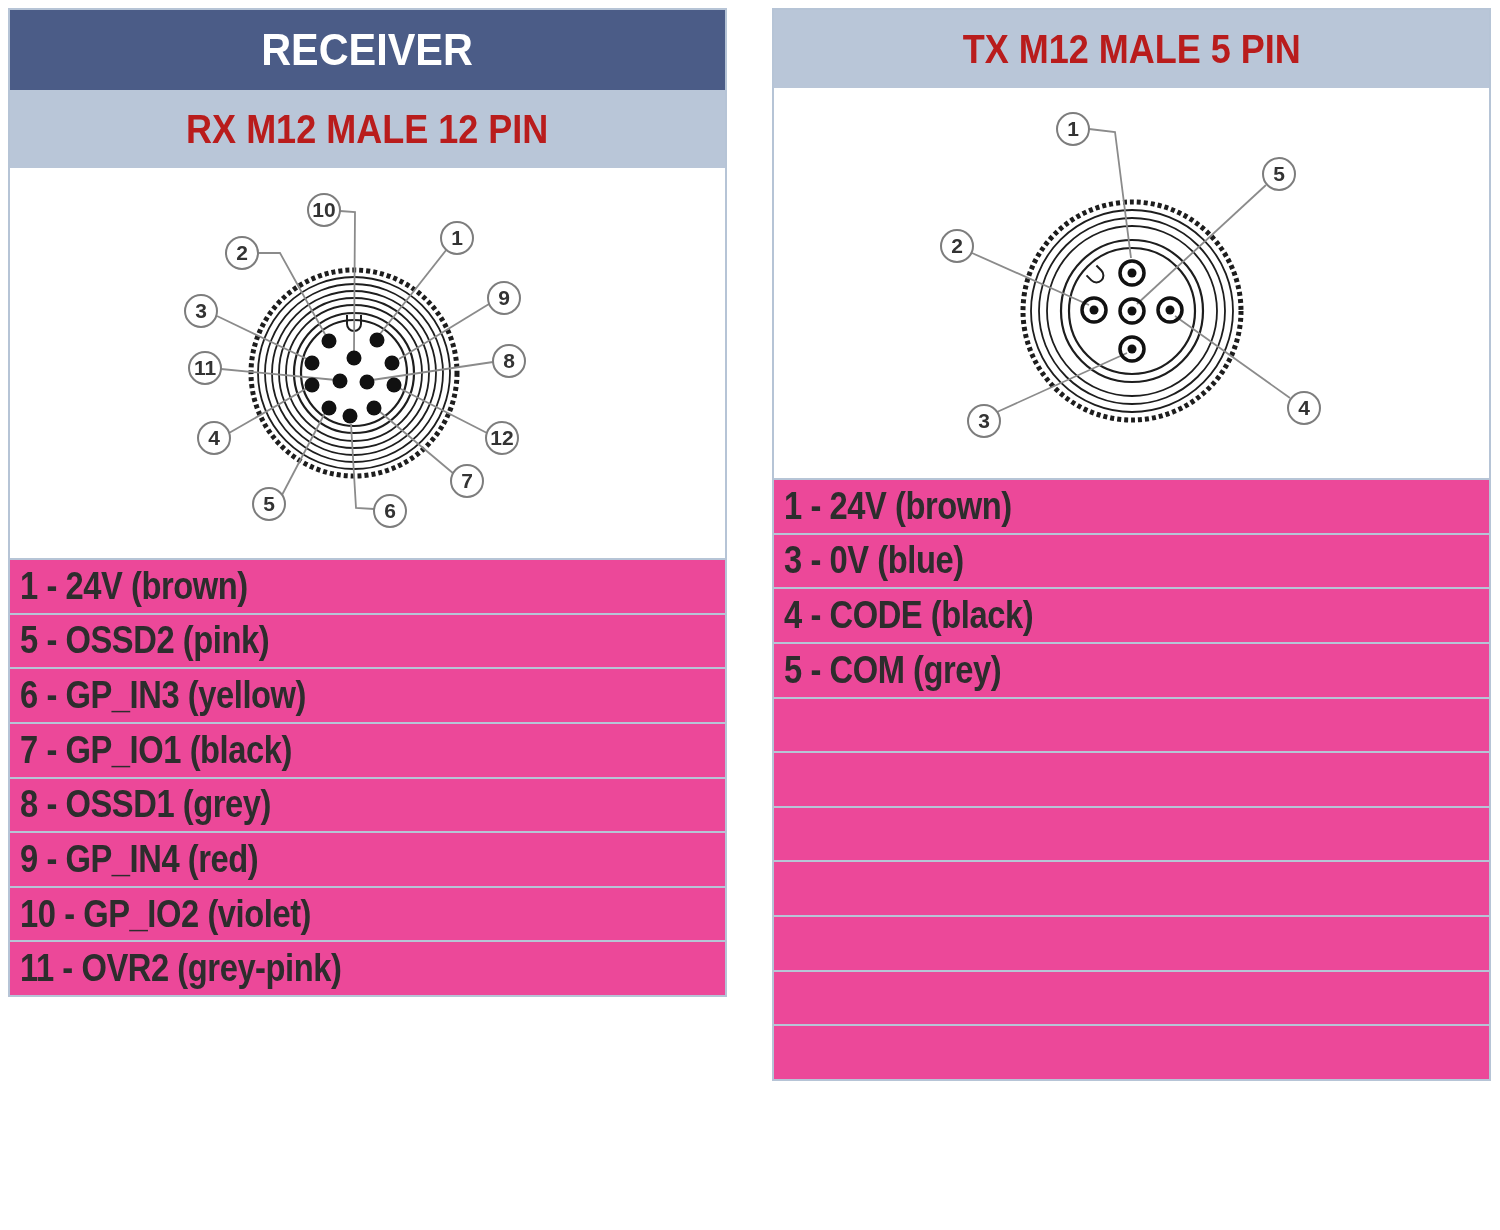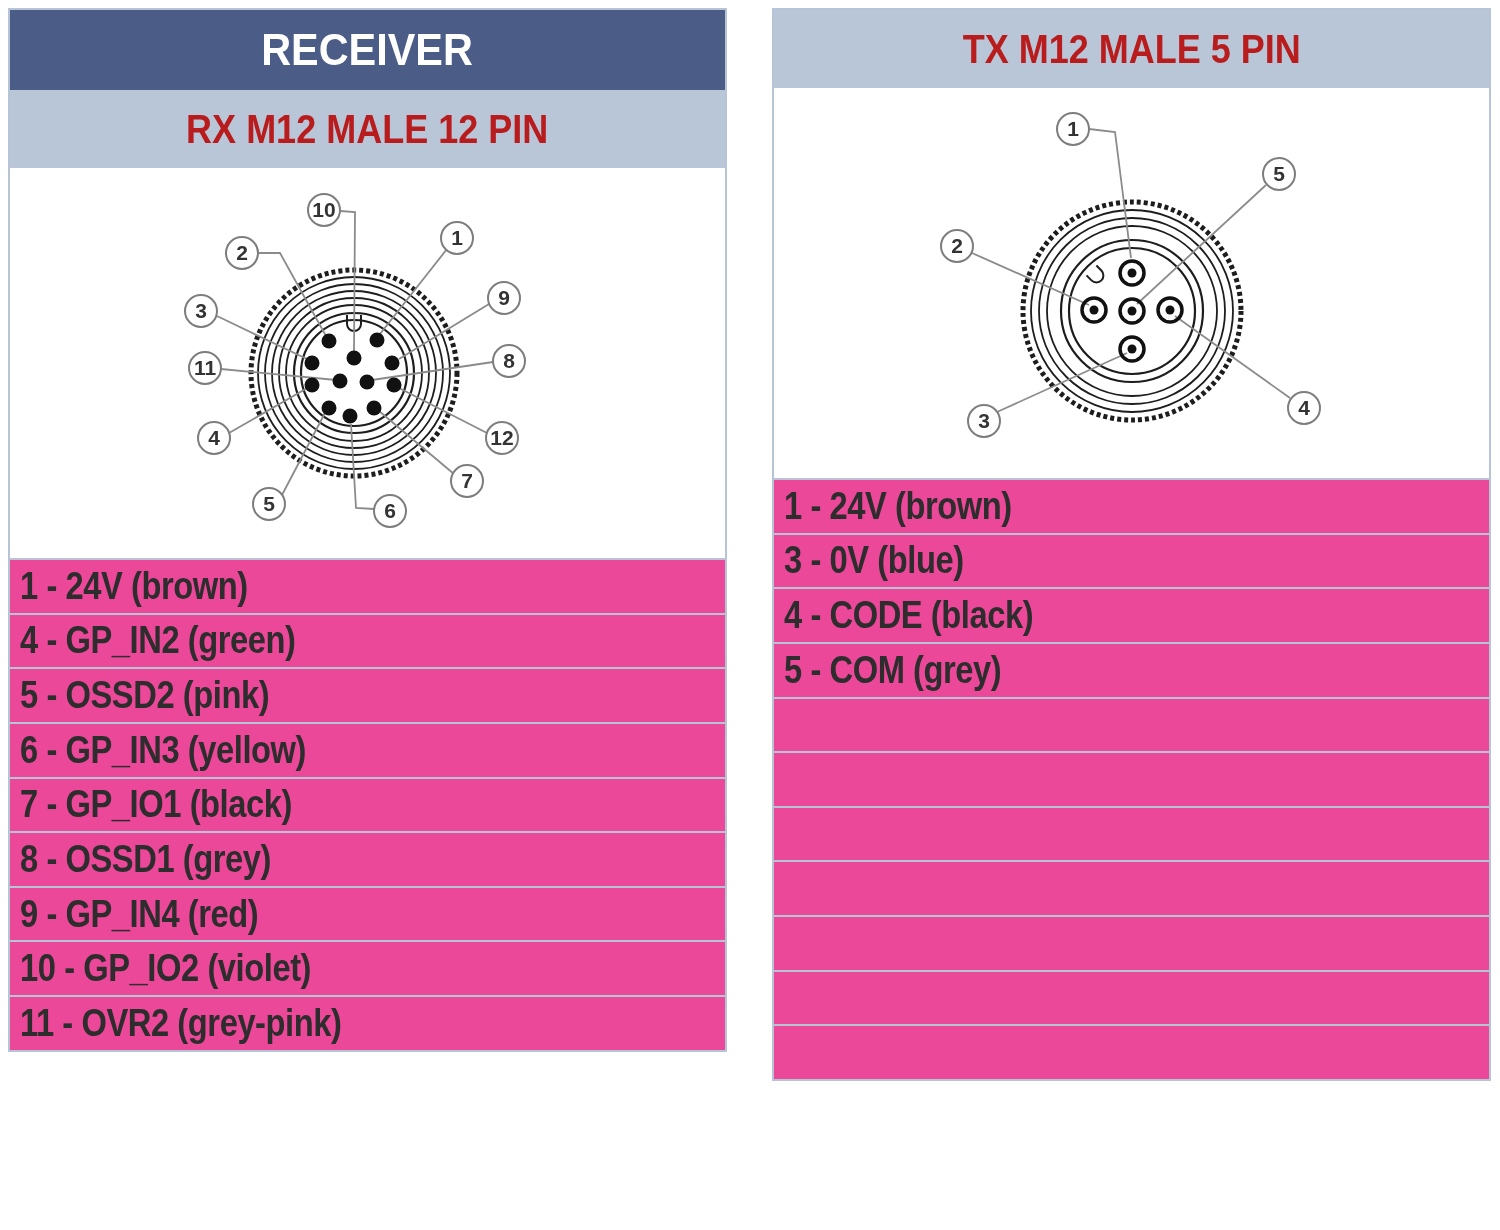--- a/index.html
+++ b/index.html
@@ -166,23 +166,20 @@
           </g>
         </g>
       </svg>
     </div>
 
     <div class="rows">
       <div class="row">
           <span class="t">1 - 24V (brown)</span>
         </div>
       <div class="row">
-          <span class="t">4 - GP_IN2 (green)</span>
-        </div>
-      <div class="row">
           <span class="t">5 - OSSD2 (pink)</span>
         </div>
       <div class="row">
           <span class="t">6 - GP_IN3 (yellow)</span>
         </div>
       <div class="row">
           <span class="t">7 - GP_IO1 (black)</span>
         </div>
       <div class="row">
           <span class="t">8 - OSSD1 (grey)</span>

